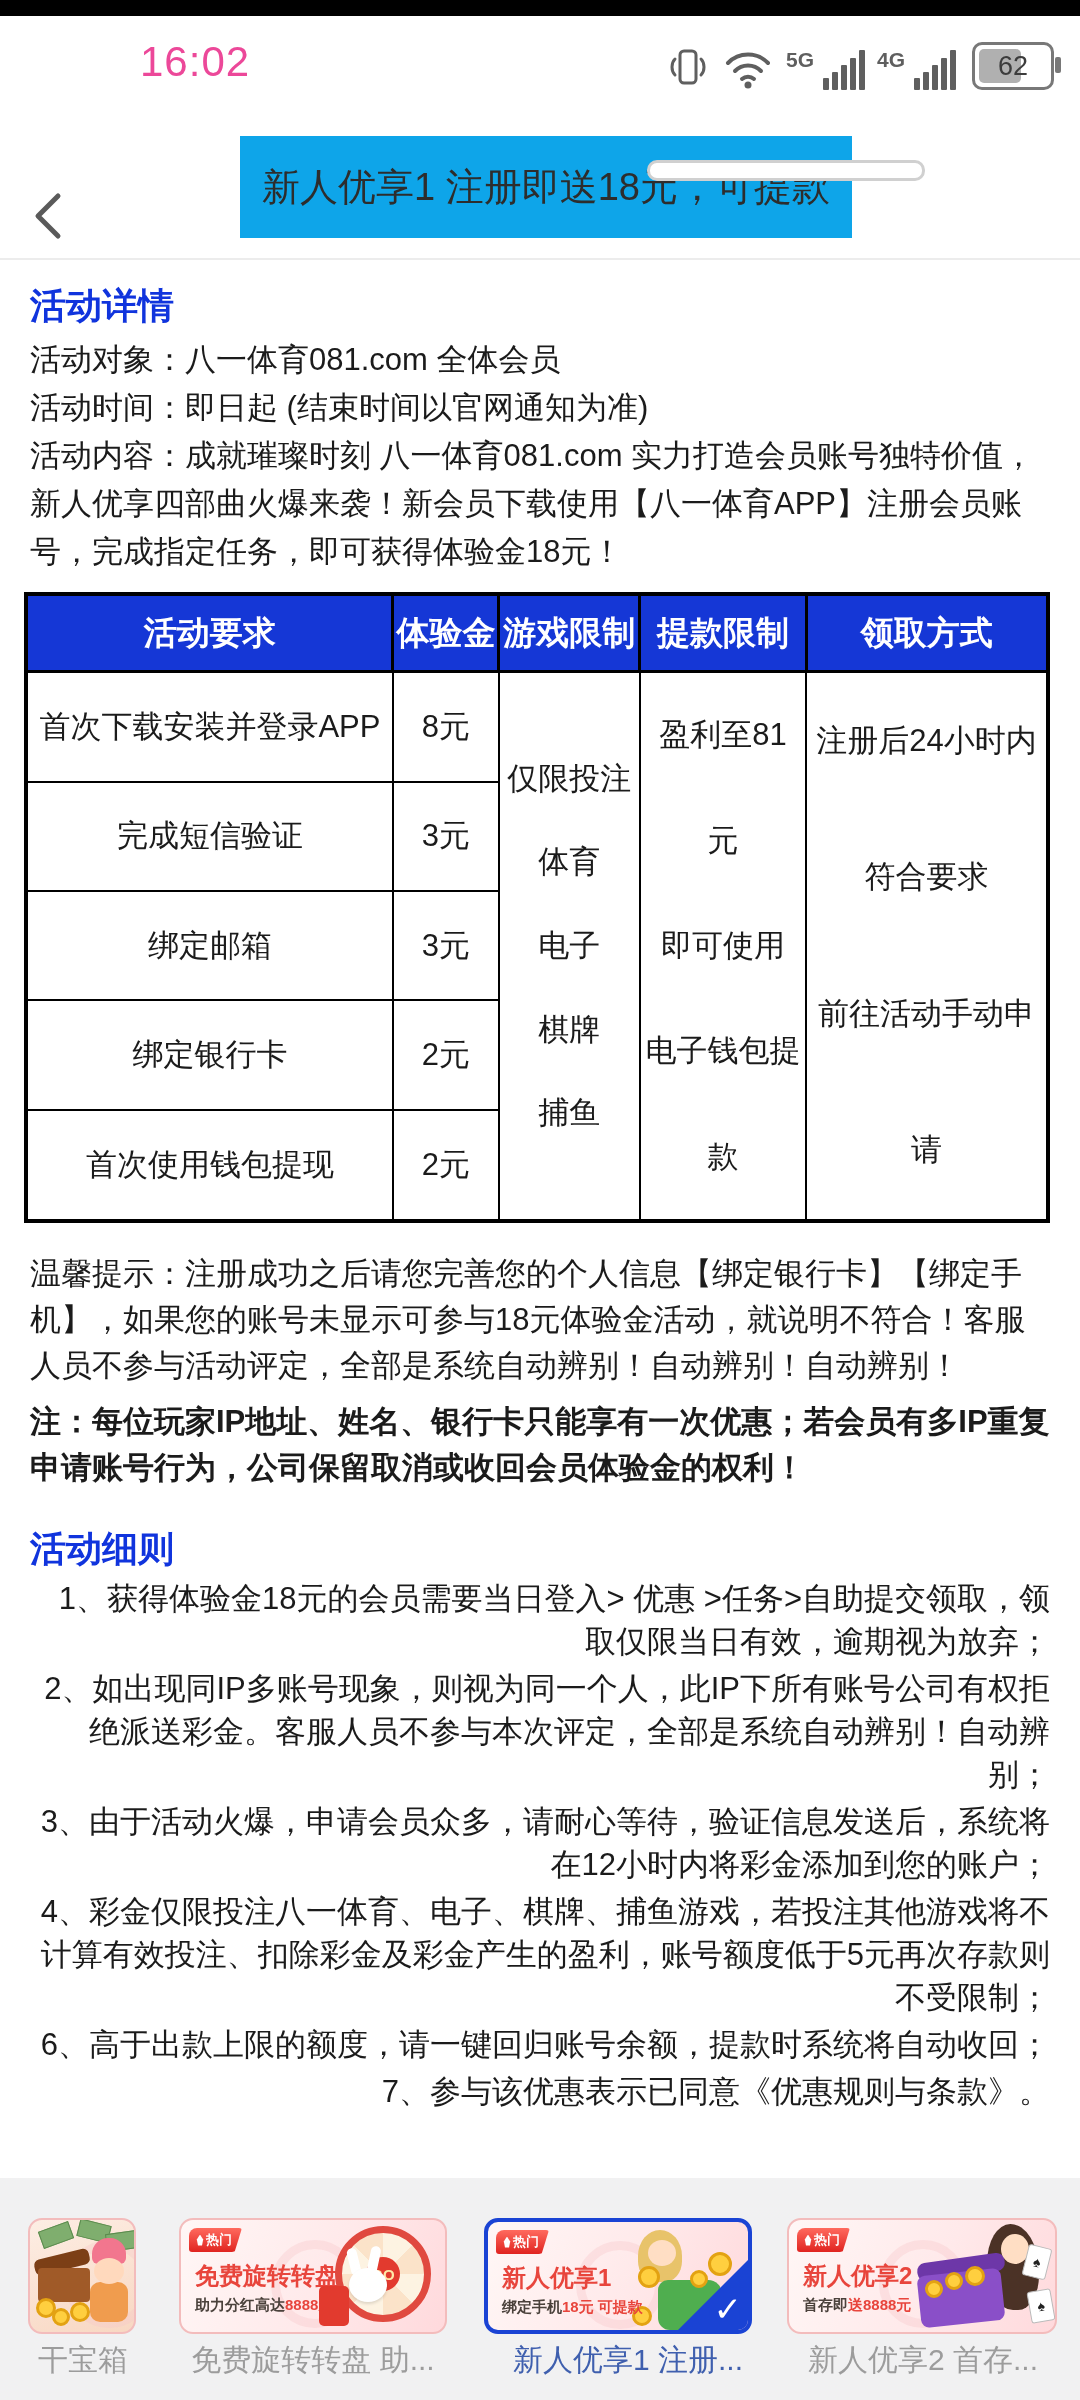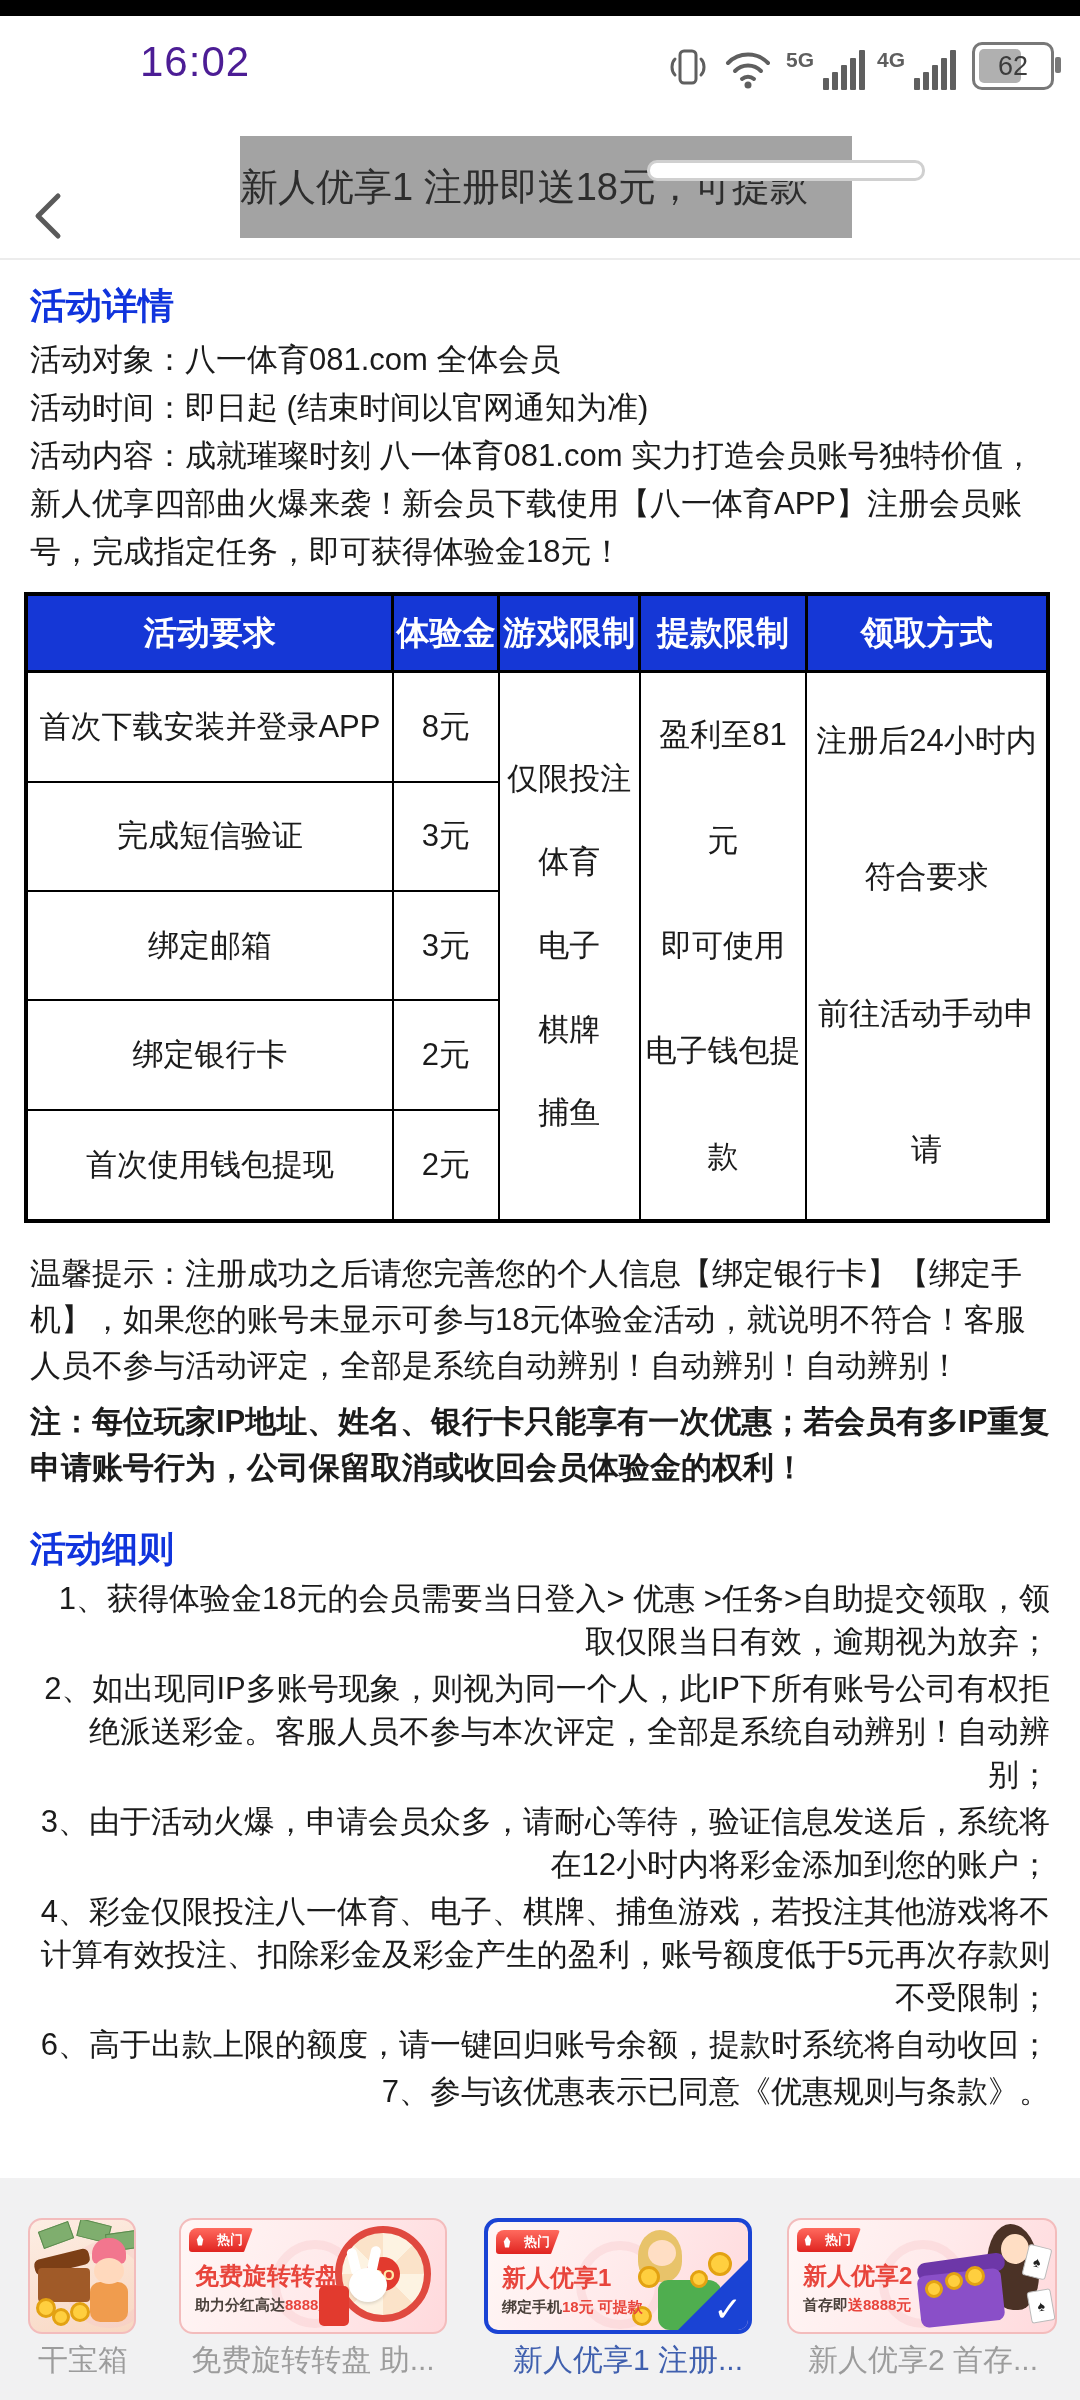--- a/index.html
+++ b/index.html
@@ -2,37 +2,37 @@
 <html><head>
 <meta charset="utf-8">
 <style>
   html,body{margin:0;padding:0;background:#ffffff;}
   .phone{position:relative;width:1080px;height:2400px;background:#ffffff;overflow:hidden;
          font-family:"Liberation Sans","DejaVu Sans",sans-serif;color:#1b1b1b;}
   
   .notch{position:absolute;left:0;top:0;width:1080px;height:16px;background:#000;}
   
   .statusbar{position:absolute;left:0;top:16px;width:1080px;height:86px;}
-  .time{position:absolute;left:140px;top:22px;font-size:42px;color:#4c1d95;letter-spacing:1px;}
+  .time{position:absolute;left:140px;top:22px;font-size:42px;color:#ec4899;letter-spacing:1px;}
   .sicons{position:absolute;right:26px;top:24px;display:flex;align-items:flex-end;gap:12px;height:50px;}
   .sicons svg{display:block;}
   .net{font-size:21px;font-weight:bold;color:#5f5f5f;position:relative;top:-18px;margin-right:-6px;}
   .bars{display:inline-flex;align-items:flex-end;}
   .bars i{display:inline-block;width:6px;margin-left:3px;background:#5f5f5f;border-radius:1px;}
   .battery{position:relative;width:76px;height:42px;border:3px solid #787878;border-radius:10px;margin-left:4px;}
   .battery .fill{position:absolute;left:4px;top:4px;bottom:4px;width:42px;background:#b0b0b0;border-radius:5px;}
   .battery .num{position:absolute;inset:0;display:flex;align-items:center;justify-content:center;
                 font-size:27px;color:#3c3c3c;}
   .battery .nub{position:absolute;right:-10px;top:12px;width:6px;height:16px;background:#787878;border-radius:2px;}
   
   .navbar{position:absolute;left:0;top:102px;width:1080px;height:158px;background:#fff;}
   .navline{position:absolute;left:0;top:258px;width:1080px;height:2px;background:#ececec;}
   .back{position:absolute;left:30px;top:88px;width:36px;height:52px;cursor:pointer;}
-  .marquee{position:absolute;left:240px;top:34px;width:612px;height:102px;background:#a3a3a3;
-           display:flex;align-items:center;}
+  .marquee{position:absolute;left:240px;top:34px;width:612px;height:102px;background:#0ea5e9;
+           display:flex;align-items:center;justify-content:center;}
   .ptitle{font-size:38px;color:#2d2d2d;white-space:nowrap;}
   .pill{position:absolute;left:407px;top:24px;width:272px;height:15px;background:#fff;
         border:3px solid #d0d0d0;border-radius:10px;z-index:3;}
   
   .content{position:absolute;left:30px;top:284px;width:1020px;font-size:31px;line-height:48px;}
   h2.sec{font-size:36px;line-height:44px;color:#1034dd;margin:0 0 8px 0;font-weight:bold;}
   p.body{margin:0;}
   
   table.act{border-collapse:collapse;border:4px solid #000;margin:16px 0 0 -6px;table-layout:fixed;}
   table.act th{background:#1537d6;color:#fff;font-weight:bold;font-size:33px;height:72px;border:3px solid #000;text-align:center;}
@@ -49,21 +49,21 @@
   
   .bottombar{position:absolute;left:0;top:2178px;width:1080px;height:222px;background:#f1f1f2;}
   .card{position:absolute;top:40px;height:116px;border-radius:14px;overflow:hidden;
         background:linear-gradient(115deg,#fff7f6 0%,#ffe9ea 55%,#ffd9dc 100%);
         border:2px solid #f3bcbc;box-sizing:border-box;cursor:pointer;}
   .card::after{content:"";position:absolute;left:34%;top:18%;width:70px;height:70px;border:9px solid #f6c6c8;
                border-radius:50%;opacity:.35;}
   .card .ttl{position:absolute;left:14px;top:40px;font-size:24px;font-weight:bold;color:#e8453c;z-index:2;white-space:nowrap;}
   .card .sub{position:absolute;left:14px;top:76px;font-size:15px;font-weight:bold;color:#4a413b;z-index:2;white-space:nowrap;}
   .card .sub .red{color:#e8453c;}
-  .badge{position:absolute;left:8px;top:8px;z-index:3;display:inline-flex;align-items:center;gap:13px;
+  .badge{position:absolute;left:8px;top:8px;z-index:3;display:inline-flex;align-items:center;gap:2px;
          background:linear-gradient(180deg,#ff6a5e,#e02420);color:#fff;font-size:13px;font-weight:bold;
          padding:3px 10px 3px 7px;border-radius:8px 3px 10px 3px;clip-path:polygon(0 0,100% 0,86% 100%,0 100%);text-align:center;}
   .badge .flame{display:inline-block;width:8px;height:11px;background:#fff;
                 clip-path:polygon(50% 0,90% 45%,75% 100%,25% 100%,10% 45%);}
   .card.sel{border:4px solid #1a43d4;}
   .check{position:absolute;right:-1px;bottom:-1px;width:72px;height:72px;background:#1a43d4;
          clip-path:polygon(100% 0,100% 100%,0 100%);z-index:4;}
   .check::after{content:"\2713";position:absolute;right:7px;bottom:2px;color:#fff;font-size:34px;font-weight:bold;}
   .clabel{position:absolute;top:162px;font-size:30px;color:#9c9c9c;text-align:center;white-space:nowrap;cursor:pointer;}
   .clabel.sel{color:#3f5fae;}

